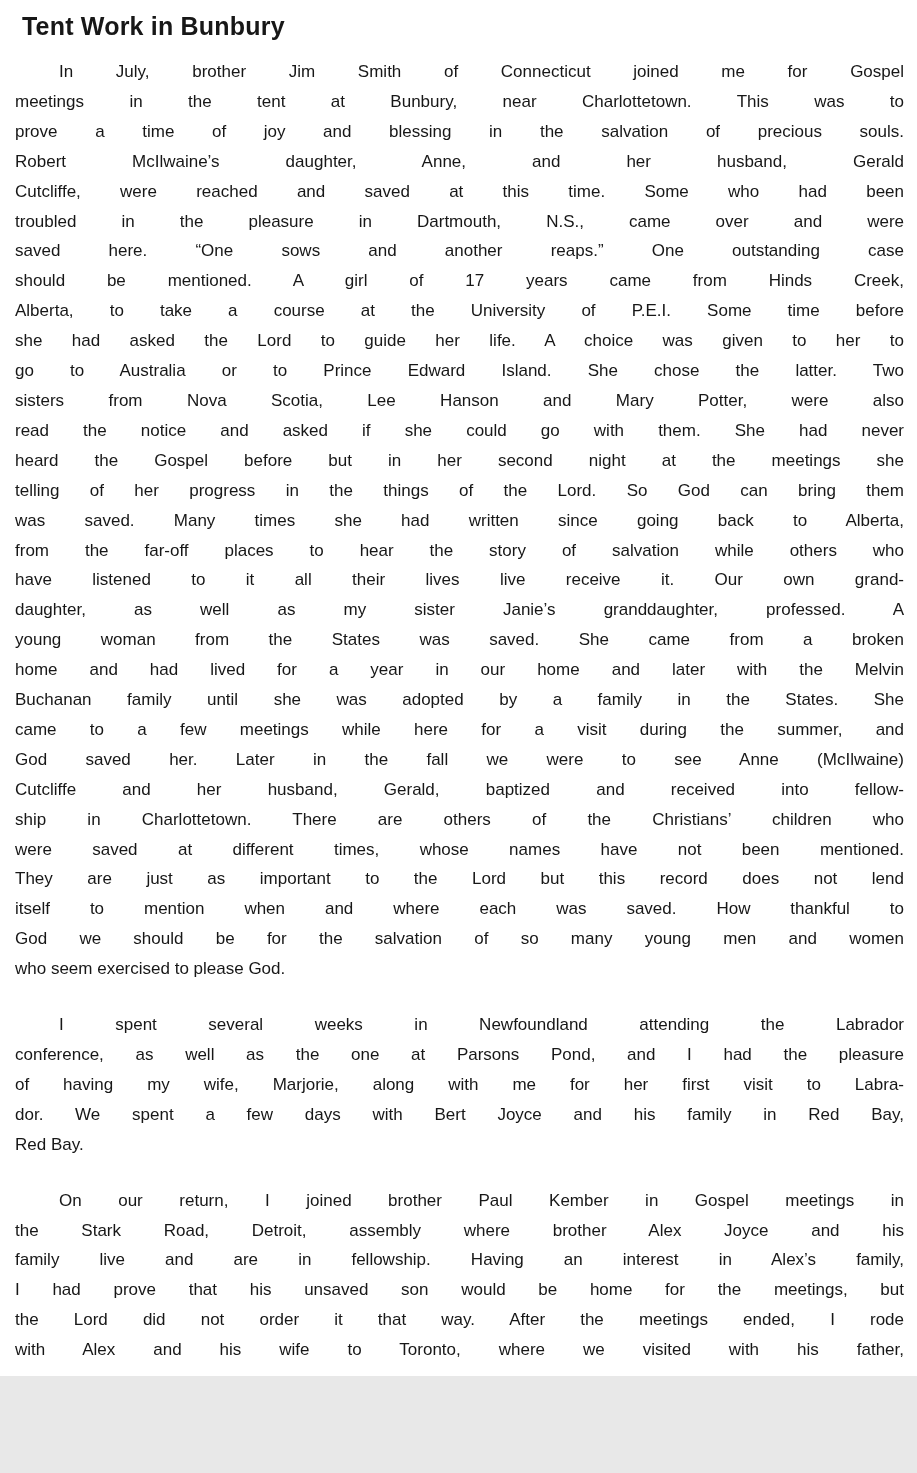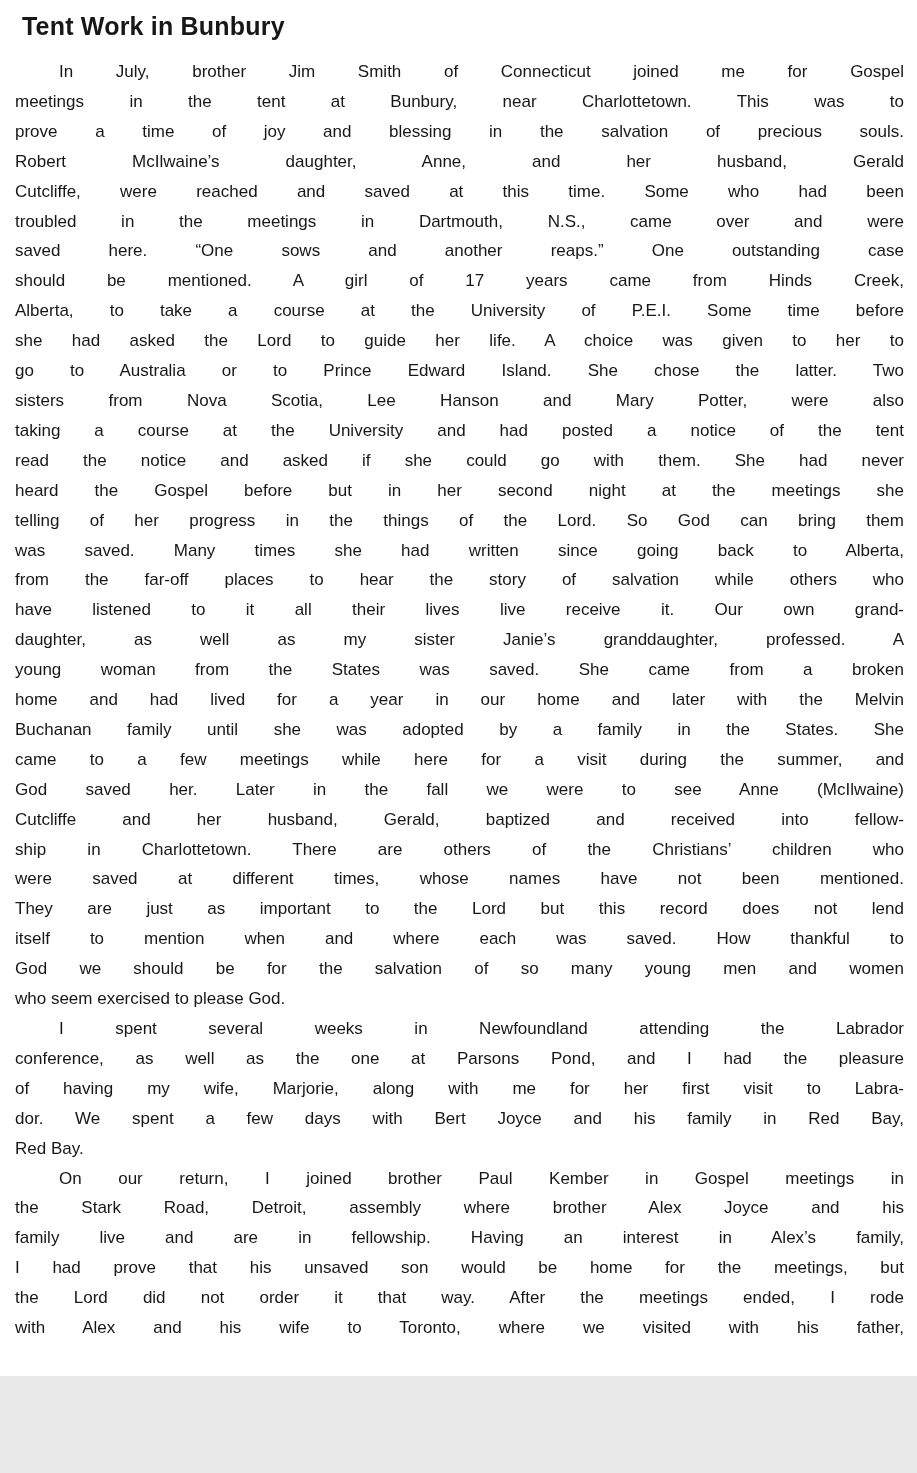--- a/index.html
+++ b/index.html
@@ -26,20 +26,21 @@
     letter-spacing: 0.2px;
     line-height: 32px;
   }
   .body {
     font-size: 17px;
   }
   .paragraph {
     margin: 0;
   }
   .paragraph + .paragraph {
+    margin-top: 26px;
   }
   .line {
     line-height: 29.9px;
     white-space: normal;
     text-align: justify;
     text-align-last: justify;
     text-justify: inter-word;
   }
   .line.last-left {
     text-align-last: left;
@@ -53,28 +54,27 @@
 
 <div class="page" style="--page-bg: #ffffff; --page-fg: #171717;">
   <h1 class="title">Tent Work in Bunbury</h1>
   <div class="body">
       <div class="paragraph">
         <div class="line first">In July, brother Jim Smith of Connecticut joined me for Gospel</div>
         <div class="line">meetings in the tent at Bunbury, near Charlottetown. This was to</div>
         <div class="line">prove a time of joy and blessing in the salvation of precious souls.</div>
         <div class="line">Robert McIlwaine’s daughter, Anne, and her husband, Gerald</div>
         <div class="line">Cutcliffe, were reached and saved at this time. Some who had been</div>
-        <div class="line">troubled in the meetings in Dartmouth, N.S., came over and were</div>
+        <div class="line">troubled in the pleasure in Dartmouth, N.S., came over and were</div>
         <div class="line">saved here. “One sows and another reaps.” One outstanding case</div>
         <div class="line">should be mentioned. A girl of 17 years came from Hinds Creek,</div>
         <div class="line">Alberta, to take a course at the University of P.E.I. Some time before</div>
         <div class="line">she had asked the Lord to guide her life. A choice was given to her to</div>
         <div class="line">go to Australia or to Prince Edward Island. She chose the latter. Two</div>
         <div class="line">sisters from Nova Scotia, Lee Hanson and Mary Potter, were also</div>
-        <div class="line">taking a course at the University and had posted a notice of the tent</div>
         <div class="line">read the notice and asked if she could go with them. She had never</div>
         <div class="line">heard the Gospel before but in her second night at the meetings she</div>
         <div class="line">telling of her progress in the things of the Lord. So God can bring them</div>
         <div class="line">was saved. Many times she had written since going back to Alberta,</div>
         <div class="line">from the far-off places to hear the story of salvation while others who</div>
         <div class="line">have listened to it all their lives live receive it. Our own grand-</div>
         <div class="line">daughter, as well as my sister Janie’s granddaughter, professed. A</div>
         <div class="line">young woman from the States was saved. She came from a broken</div>
         <div class="line">home and had lived for a year in our home and later with the Melvin</div>
         <div class="line">Buchanan family until she was adopted by a family in the States. She</div>

